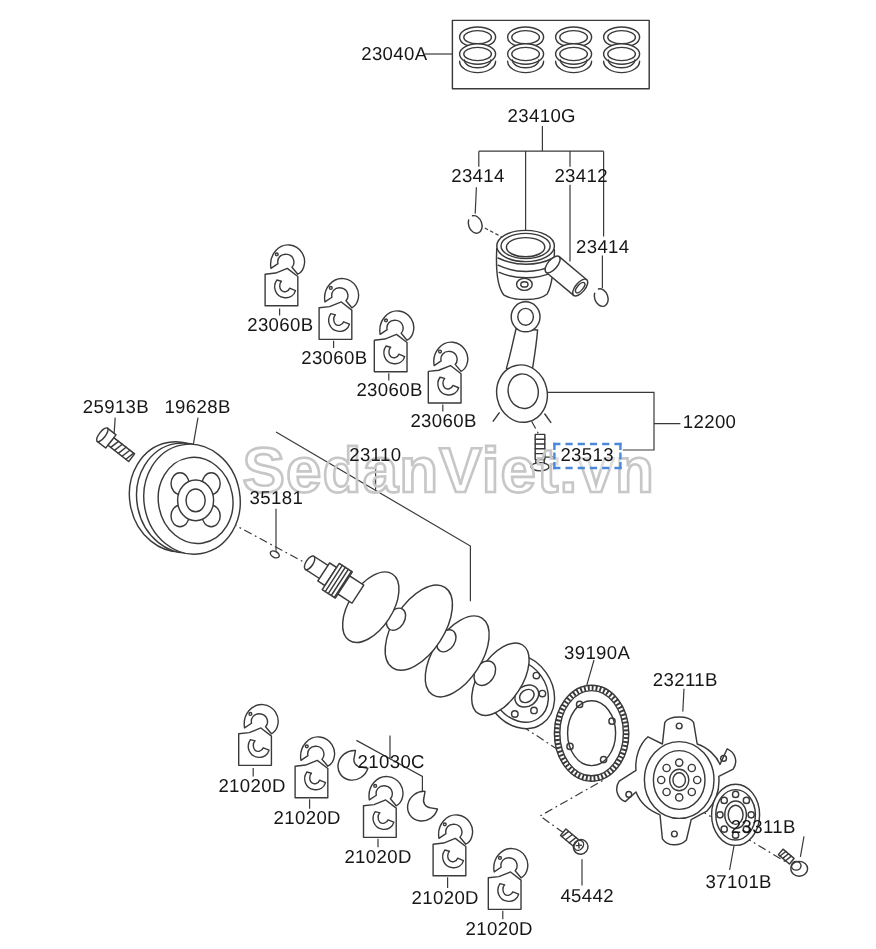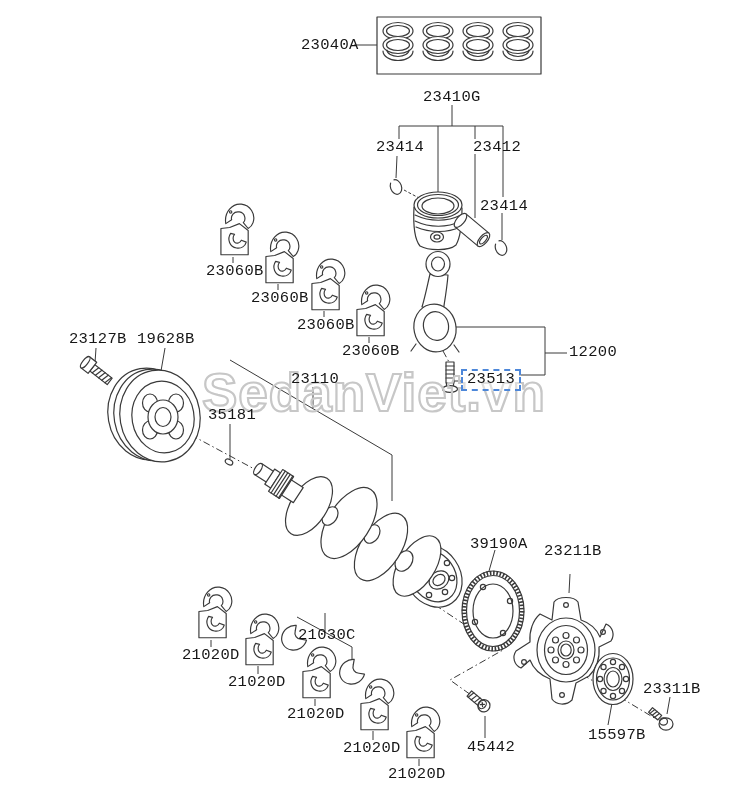--- a/index.html
+++ b/index.html
@@ -8,21 +8,21 @@
     font-family:"Liberation Sans","DejaVu Sans",sans-serif;overflow:hidden;
   }
   .canvas svg{position:absolute;left:0;top:0;}
   .ln{fill:#ffffff;stroke:#3a3a3a;stroke-width:1.2;stroke-linecap:round;stroke-linejoin:round;}
   .nf{fill:none;stroke:#3a3a3a;stroke-width:1.2;stroke-linecap:round;stroke-linejoin:round;}
   .ld{fill:none;stroke:#3a3a3a;stroke-width:1;}
   .cl{fill:none;stroke:#3a3a3a;stroke-width:1;stroke-dasharray:7 3 1.5 3;}
   .teeth{fill:none;stroke:#3a3a3a;stroke-width:4.5;stroke-dasharray:1.6 1.7;}
   .lbl{
     position:absolute;font-size:15.5px;letter-spacing:.3px;color:#161616;
-    white-space:nowrap;line-height:1.1;cursor:default;font-family:Liberation Mono, monospace;
+    white-space:nowrap;line-height:1.1;cursor:default;
   }
   .lbl.hl{
     border:2px dashed #4d87d9;padding:0 4px 1px 4px;background:rgba(255,255,255,.4);
   }
   .watermark{
     position:absolute;left:202px;top:362px;font-size:53px;font-weight:600;
     letter-spacing:1px;color:#dcdcdc;-webkit-text-fill-color:transparent;
     -webkit-text-stroke:2.2px #c7c7c7;pointer-events:none;z-index:5;
   }
   .lbl{z-index:6;}
@@ -273,37 +273,37 @@
     <ellipse class="ln" cx="666" cy="724" rx="7" ry="6.2"></ellipse>
     <ellipse class="nf" cx="663.5" cy="721.5" rx="4" ry="3.6"></ellipse>
   </g>
 </svg>
 
 <div class="watermark">SedanViet.vn</div>
 
 <div class="lbl" style="left:301px;top:37px">23040A</div>
 <div class="lbl" style="left:423px;top:89px">23410G</div>
 <div class="lbl" style="left:376px;top:139px">23414</div>
-<div class="lbl" style="left:473px;top:139px">23412</div>
+<div class="lbl" style="left:462px;top:139px">23412</div>
 <div class="lbl" style="left:480px;top:198px">23414</div>
 <div class="lbl" style="left:206px;top:263px">23060B</div>
 <div class="lbl" style="left:251px;top:290px">23060B</div>
 <div class="lbl" style="left:297px;top:317px">23060B</div>
 <div class="lbl" style="left:342px;top:343px">23060B</div>
-<div class="lbl" style="left:69px;top:331px">23127B</div>
+<div class="lbl" style="left:69px;top:331px">25913B</div>
 <div class="lbl" style="left:137px;top:331px">19628B</div>
 <div class="lbl" style="left:291px;top:371px">23110</div>
 <div class="lbl" style="left:208px;top:407px">35181</div>
 <div class="lbl" style="left:569px;top:344px">12200</div>
 <div class="lbl hl" style="left:461px;top:369px">23513</div>
 <div class="lbl" style="left:470px;top:536px">39190A</div>
-<div class="lbl" style="left:544px;top:543px">23211B</div>
+<div class="lbl" style="left:544px;top:559px">23211B</div>
 <div class="lbl" style="left:298px;top:627px">21030C</div>
 <div class="lbl" style="left:182px;top:647px">21020D</div>
 <div class="lbl" style="left:228px;top:674px">21020D</div>
 <div class="lbl" style="left:287px;top:706px">21020D</div>
 <div class="lbl" style="left:343px;top:740px">21020D</div>
 <div class="lbl" style="left:388px;top:766px">21020D</div>
 <div class="lbl" style="left:467px;top:739px">45442</div>
-<div class="lbl" style="left:643px;top:681px">23311B</div>
-<div class="lbl" style="left:588px;top:727px">15597B</div>
+<div class="lbl" style="left:609px;top:681px">23311B</div>
+<div class="lbl" style="left:588px;top:727px">37101B</div>
 
 </div>
 
 </body></html>

